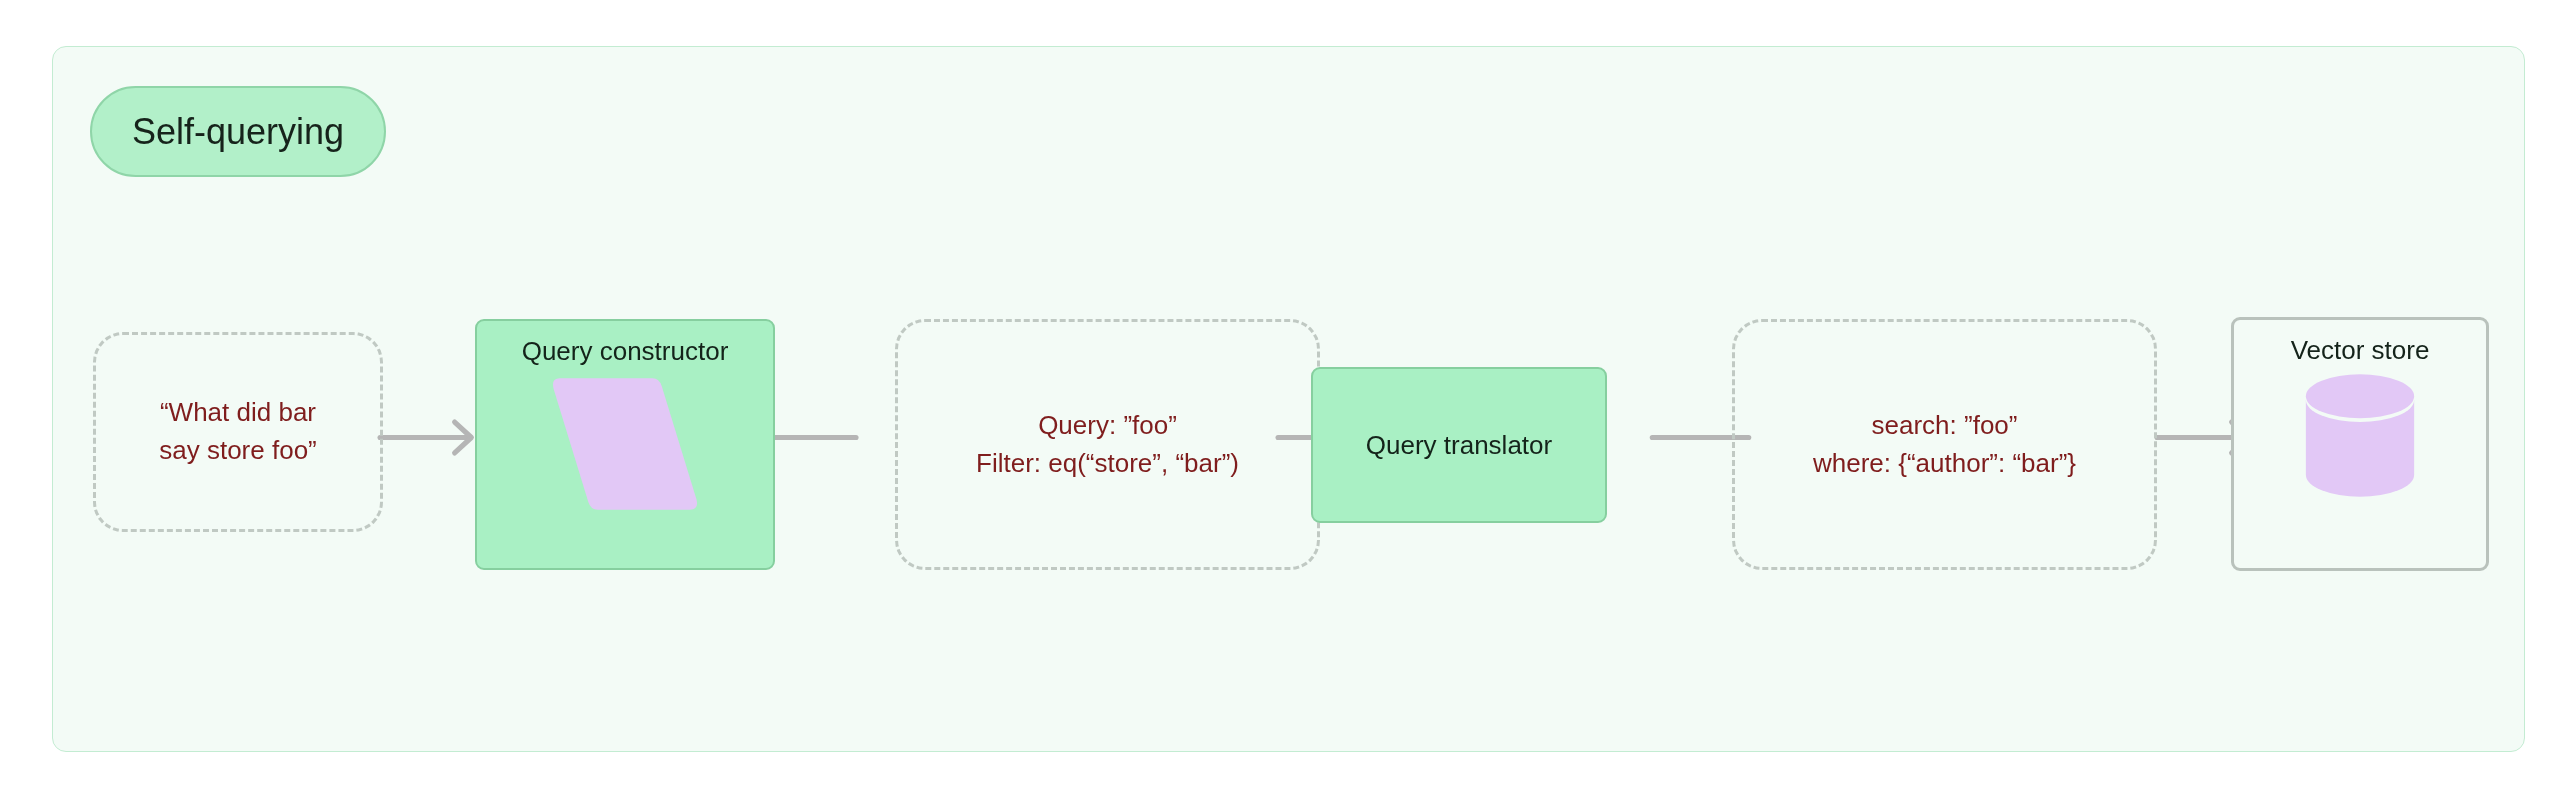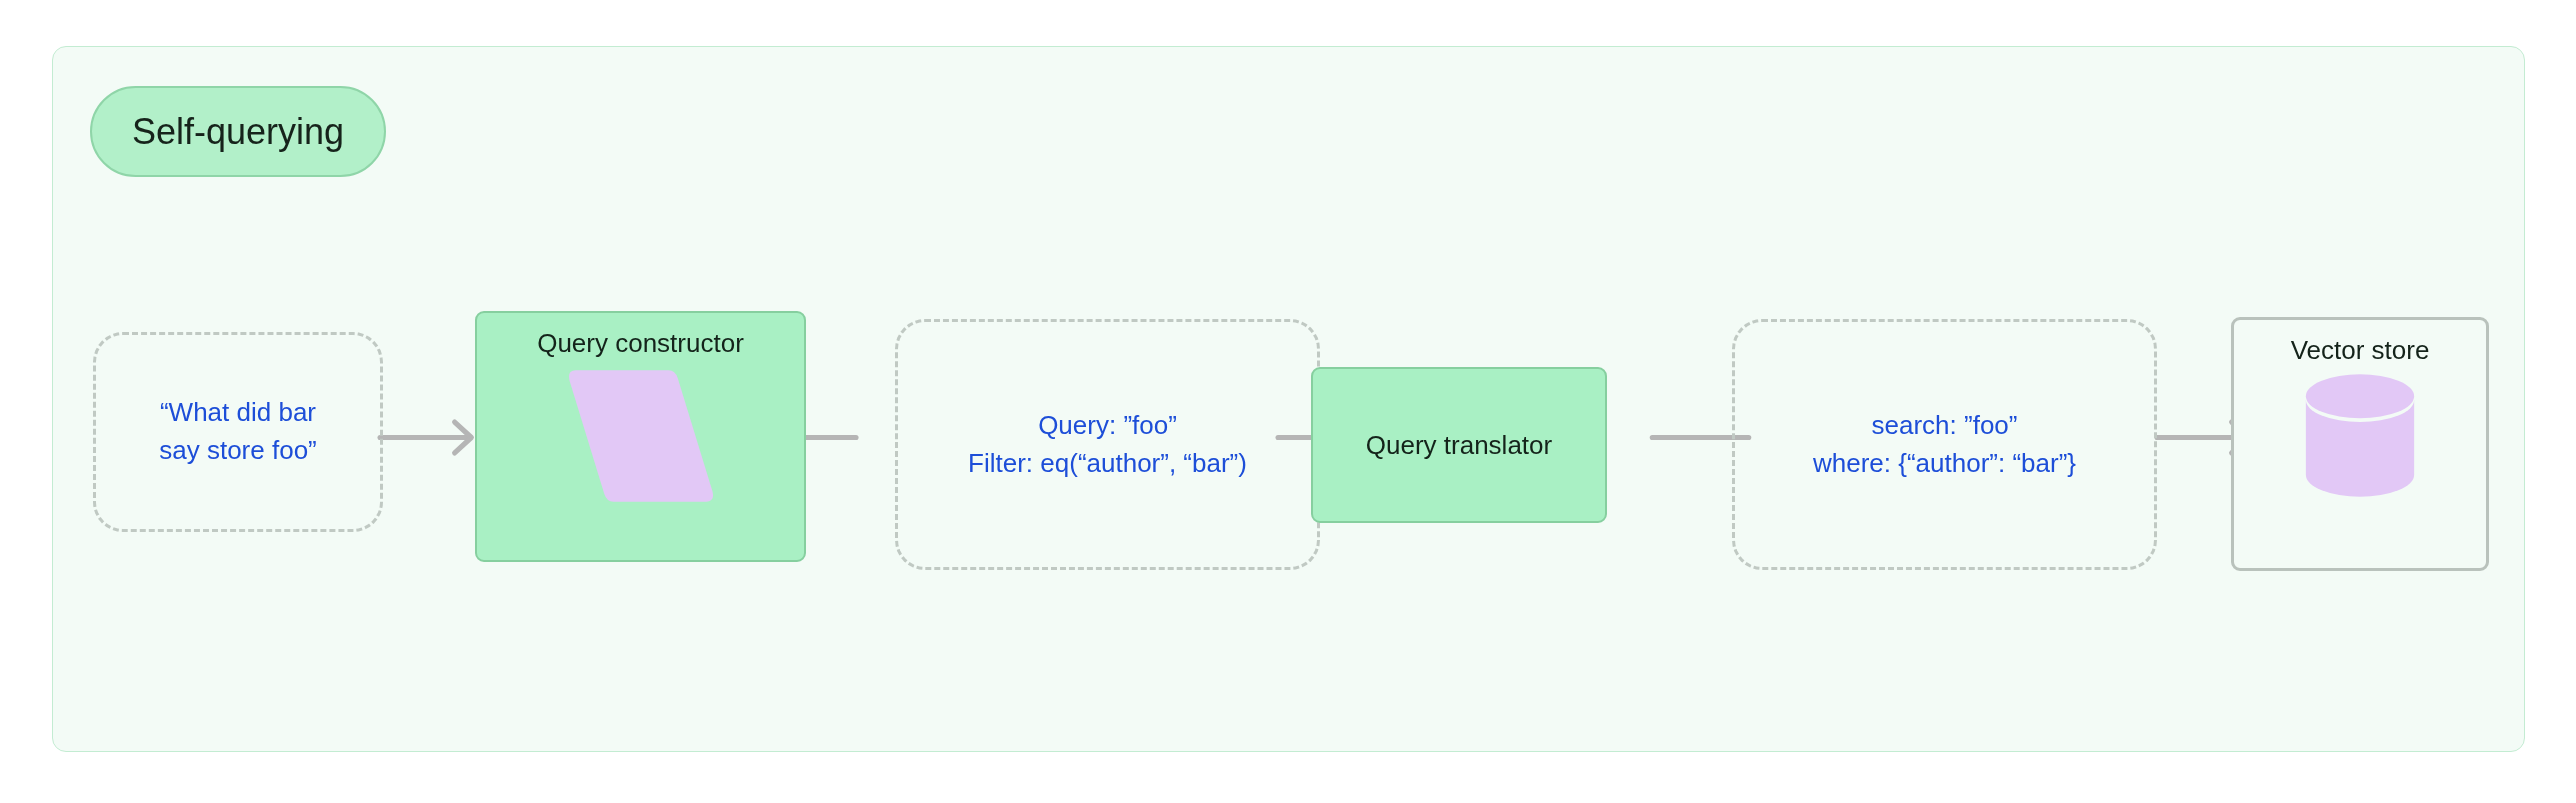--- a/index.html
+++ b/index.html
@@ -70,21 +70,21 @@
 
   
   .node.dashed {
     background: transparent;
     border: 3.2px dashed #c0c9c3;
     border-radius: 30px;
   }
   .node.dashed .text {
     font-size: 26px;
     line-height: 1.45;
-    color: #1d4ed8;
+    color: #7f1d1d;
     text-align: left;
     white-space: nowrap;
   }
 
   
   .node.process {
     background: #a9f0c4;
     border: 2.6px solid #86cf9f;
     border-radius: 9px;
   }
@@ -165,30 +165,30 @@
   <svg class="edge" style="left:2157px; top:415px;" width="103" height="45" viewBox="0 0 160 70">
     <line x1="0" y1="35" x2="140" y2="35" stroke="#b5b5b5" stroke-width="8" stroke-linecap="round"></line>
     <polyline points="116,11 142,35 116,59" fill="none" stroke="#b5b5b5" stroke-width="8" stroke-linecap="round" stroke-linejoin="round"></polyline>
   </svg>
 
   <div class="node dashed" style="left:93px; top:332px; width:290px; height:200px;">
     <div class="text">“What did bar</div>
     <div class="text">say store foo”</div>
   </div>
 
-  <div class="node process with-glyph" style="left:475px; top:311px; width:331px; height:251px;">
+  <div class="node process with-glyph" style="left:475px; top:319px; width:300px; height:251px;">
     <div class="title">Query constructor</div>
     <svg class="glyph glyph-parallelogram" width="148" height="142" viewBox="0 0 230 220">
       <path d="M 72 8 Q 62 8 58 20 L 4 196 Q 0 212 14 212 L 158 212 Q 168 212 172 200 L 226 24 Q 230 8 216 8 Z" fill="#e2c8f6" transform="translate(230,0) scale(-1,1)"></path>
     </svg>
   </div>
 
   <div class="node dashed" style="left:895px; top:319px; width:425px; height:251px;">
     <div class="text">Query: ”foo”</div>
-    <div class="text">Filter: eq(“author”, “bar”)</div>
+    <div class="text">Filter: eq(“store”, “bar”)</div>
   </div>
 
   <div class="node process" style="left:1311px; top:367px; width:296px; height:156px;">
     <div class="title">Query translator</div>
   </div>
 
   <div class="node store" style="left:2231px; top:317px; width:258px; height:254px;">
     <div class="title">Vector store</div>
     <svg class="glyph glyph-cylinder" width="116" height="129" viewBox="0 0 180 200">
 

